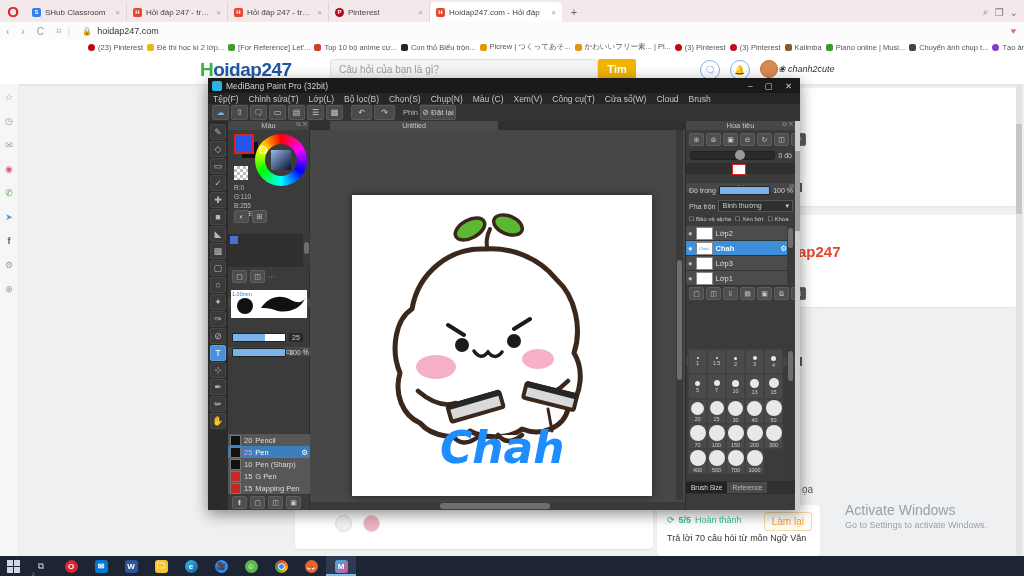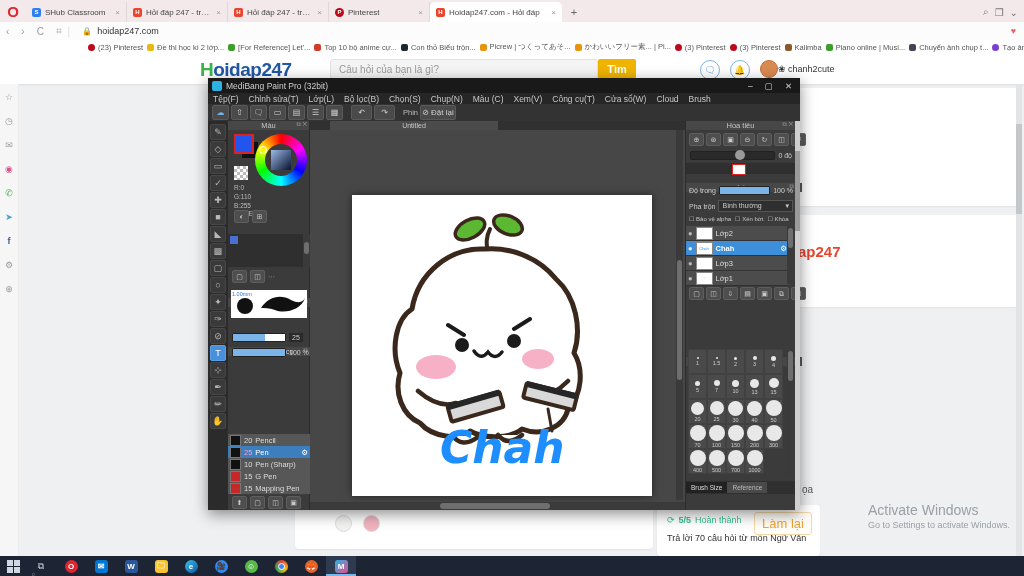--- a/index.html
+++ b/index.html
@@ -31,21 +31,21 @@
   .siteheader{left:0;top:54px;width:1024px;height:30px;background:#fff;box-shadow:0 1px 2px rgba(0,0,0,.08);}
   .logo{left:200px;top:5px;font-size:19px;font-weight:bold;letter-spacing:-.5px;}
   .logo .h{color:#3cb44b;} .logo .rest{color:#2257a5;}
   .q-search{left:330px;top:5px;width:268px;height:20px;background:#f4f4f4;border:1px solid #e2e2e2;border-radius:3px;
             font-size:10px;color:#999;padding:0 8px;box-sizing:border-box;}
   .q-search::placeholder{color:#9a9a9a;}
   .tim-btn{left:598px;top:5px;width:38px;height:20px;background:#f0b400;color:#fff;border:none;border-radius:2px;
            font-size:11px;font-weight:bold;}
   .hd-ico{top:6px;width:18px;height:18px;border:1px solid #7fb2e5;border-radius:50%;color:#4a90d9;
           display:flex;align-items:center;justify-content:center;font-size:9px;}
-  .uname{left:778px;top:10px;font-size:9px;color:#333;}
+  .uname{left:778px;top:10px;font-size:9px;color:#333;font-style:italic;}
   .avatar{left:760px;top:6px;width:16px;height:16px;border-radius:50%;background:#d98a52;border:1px solid #c2703a;}
   
   .side-strip{left:0;top:84px;width:18px;height:472px;background:#f6f6f7;border-right:1px solid #ececec;
               display:flex;flex-direction:column;align-items:center;padding-top:8px;gap:14px;font-size:9px;color:#9a9a9a;}
   .card{background:#fff;border-radius:4px;box-shadow:0 1px 2px rgba(0,0,0,.06);}
   .activate{color:#9aa0a6;}
   .emoji-face{width:15px;height:15px;border-radius:50%;border:1px solid #ddd;}
   
   .paint{left:208px;top:78px;width:592px;height:432px;background:#3b3b3b;box-shadow:0 4px 14px rgba(0,0,0,.45);font-size:8px;color:#ccc;}
   .ptitle{left:0;top:0;width:592px;height:15px;background:#191919;display:flex;align-items:center;color:#cfcfcf;font-size:8.5px;}
@@ -252,25 +252,25 @@
   <div class="ab emoji-face" style="left:40px;top:10px;background:#f2f2f0"></div>
   <div class="ab emoji-face" style="left:68px;top:10px;background:#f0b3c0"></div>
 </div>
 <div class="ab card" style="left:657px;top:505px;width:163px;height:51px">
   <div class="fx" style="gap:4px;padding:10px 0 0 10px;font-size:9px;color:#35c08f">
     <span>⟳</span>
     <b>5/5</b>
     <span>Hoàn thành</span>
   </div>
   <div class="ab" style="right:8px;top:7px;border:1px solid #f3d9a8;border-radius:3px;background:#fffdf6;
-       color:#f0a23c;font-size:13px;padding:3px 7px">Làm lại</div>
+       color:#f0a23c;font-size:10px;padding:3px 7px">Làm lại</div>
   <div style="font-size:9px;color:#333;padding:8px 0 0 10px;white-space:nowrap;overflow:hidden">Trả lời 70 câu hỏi từ môn Ngữ Văn</div>
 </div>
 <div class="ab" style="left:802px;top:484px;font-size:10px;color:#555">ọa</div>
-<div class="ab activate" style="left:868px;top:502px">
+<div class="ab activate" style="left:845px;top:502px">
   <div style="font-size:14px">Activate Windows</div>
   <div style="font-size:9px;margin-top:2px">Go to Settings to activate Windows.</div>
 </div>
 
 <div class="ab paint">
 
   <div class="ab ptitle">
     <span style="width:10px;height:10px;background:#2bb3e6;border-radius:2px;margin:0 4px"></span>
     <span>MediBang Paint Pro (32bit)</span>
     <span style="margin-left:auto;display:flex;gap:12px;padding-right:8px">

